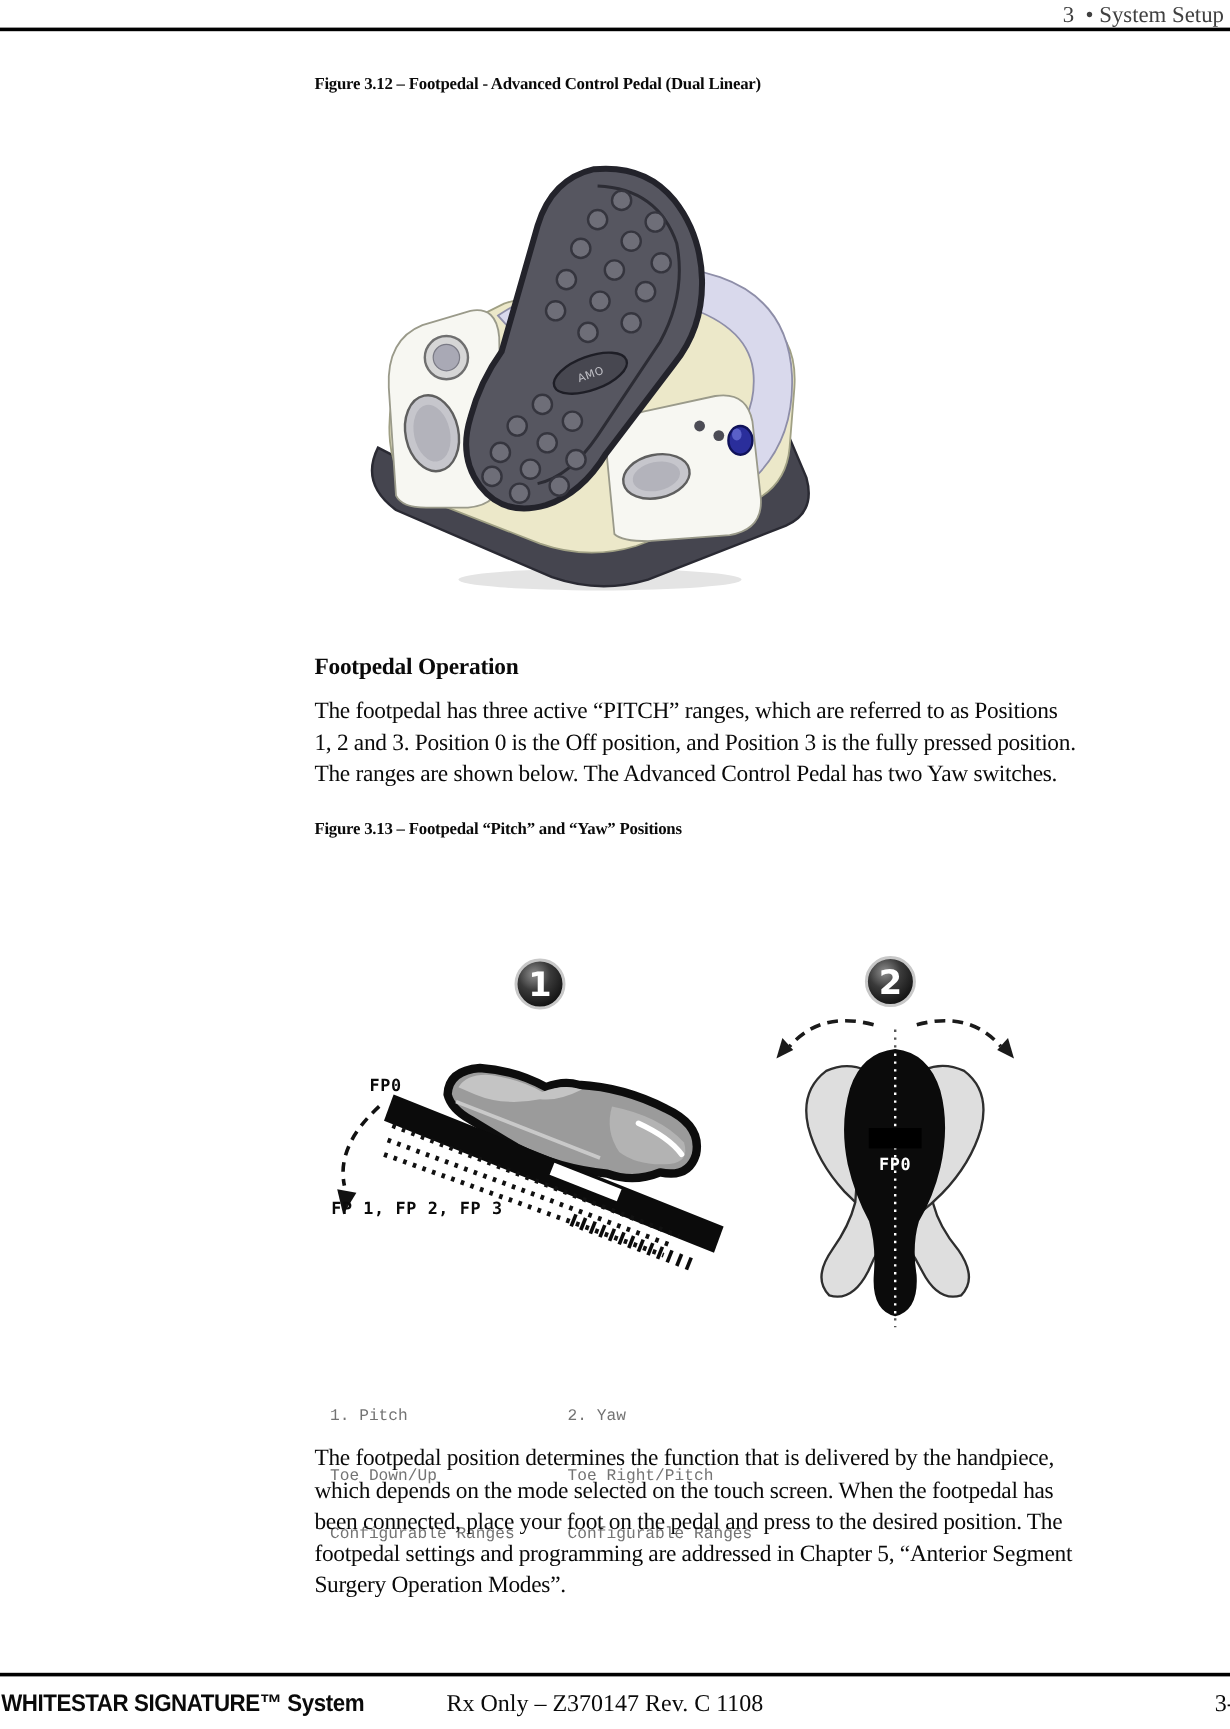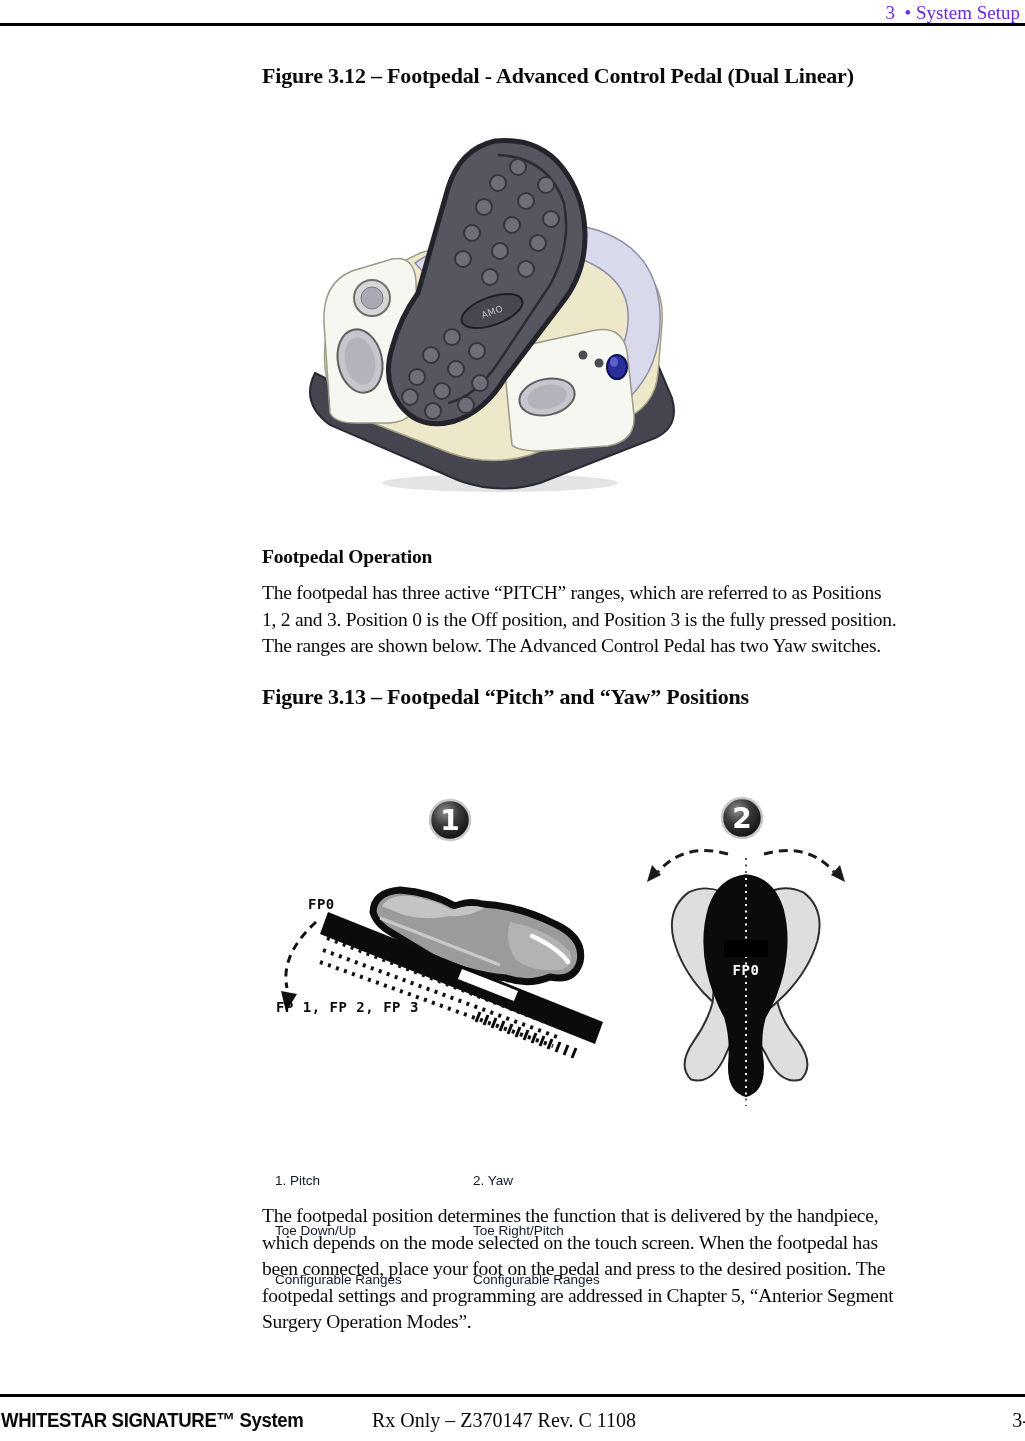--- a/index.html
+++ b/index.html
@@ -4,36 +4,36 @@
 <style>
   * { margin:0; padding:0; box-sizing:border-box; }
   html,body { background:#ffffff; }
   body { width:1025px; height:1441px; position:relative; overflow:hidden;
          font-family:"Liberation Serif", serif; color:#0a0a0a; }
 
   .abs { position:absolute; }
 
   
   .header-title { top:2px; left:0; width:1020px; text-align:right;
-                  font-size:19px; white-space:pre; color:#6d28d9; }
+                  font-size:19px; white-space:pre; color:#404040; }
   .header-rule { top:23px; left:0; width:1025px; height:3px; background:#000; }
 
   
-  .fig-caption { left:262px; font-size:22px; font-weight:bold; letter-spacing:-0.2px;font-family:Liberation Serif, serif; }
+  .fig-caption { left:262px; font-size:14px; font-weight:bold; letter-spacing:-0.2px;font-family:Liberation Serif, serif; }
   .section-heading { left:262px; font-size:19.5px; font-weight:bold; letter-spacing:-0.2px; }
 
   
   .para { left:262px; width:760px; font-size:19.5px; letter-spacing:-0.25px; }
   .para .pline { height:26.5px; line-height:26.5px; white-space:pre; }
 
   
   .figure-img { overflow:visible; }
 
   
-  .legend { font-family:Liberation Sans, sans-serif; font-size:13.5px; color:#0f172a;
+  .legend { font-family:Liberation Mono, monospace; font-size:13.5px; color:#737373;
             line-height:16.5px; white-space:pre; }
 
   
   .footer-rule { top:1394px; left:0; width:1025px; height:3px; background:#000; }
   .footer-product { top:1409px; left:1px; font-family:"Liberation Sans", sans-serif;
                     font-weight:bold; font-size:20px; letter-spacing:-0.4px;
                     transform:scaleX(0.93); transform-origin:left center; white-space:pre; }
   .footer-doc { top:1409px; left:372px; font-size:20px; }
   .footer-page { top:1409px; left:0; width:1020px; text-align:right; font-size:20px;margin-left:29px; }
 

